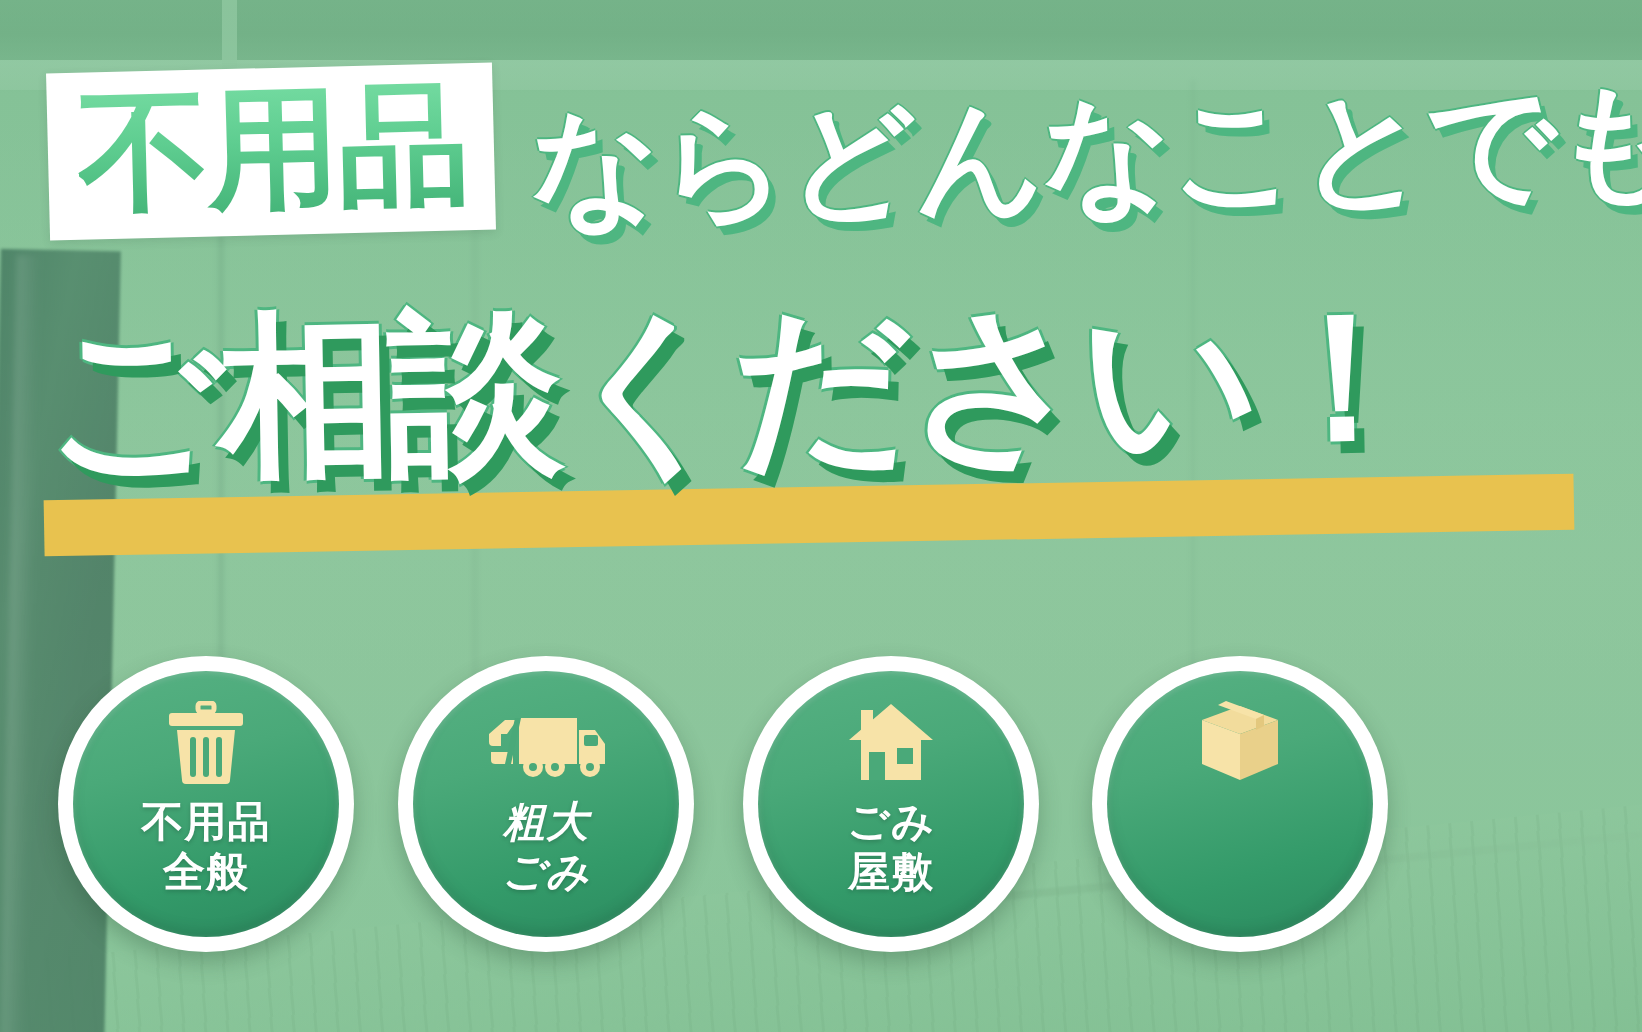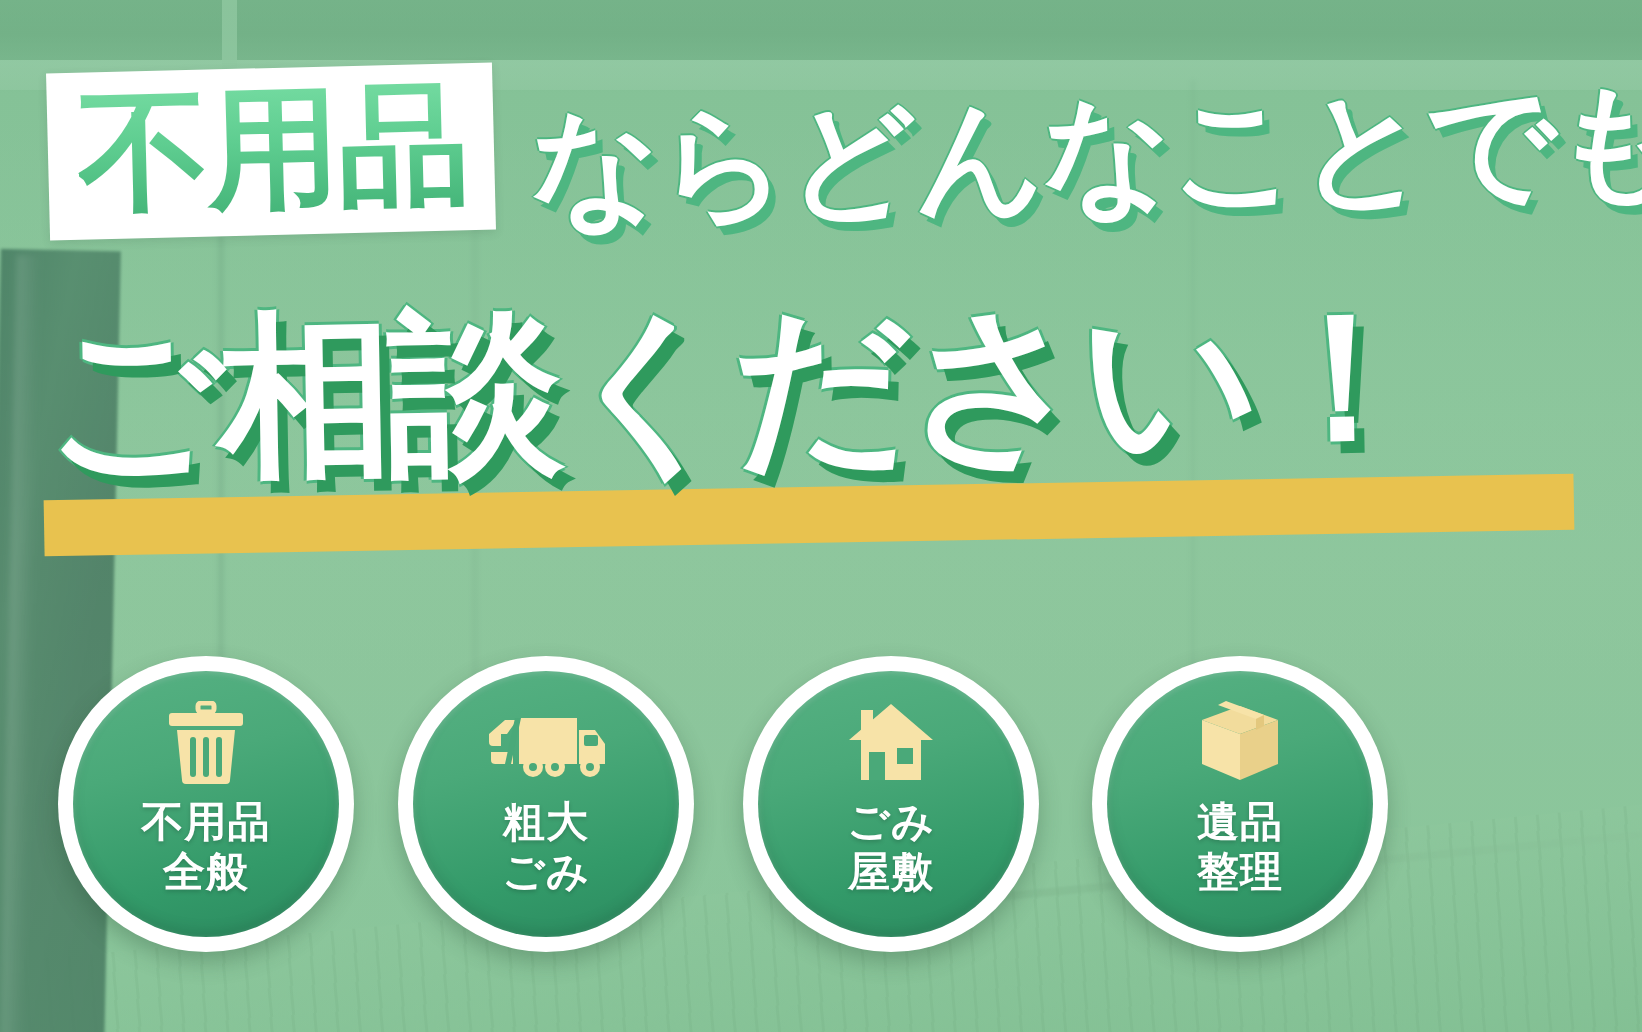--- a/index.html
+++ b/index.html
@@ -162,21 +162,21 @@
   .badge-icon { height:84px; display:flex; align-items:center; justify-content:center; }
   .badge-icon svg { display:block; }
   .badge-label {
     margin-top:12px;
     color:#ffffff;
     font-size:42px; font-weight:900; line-height:1.18;
     text-align:center; letter-spacing:1px;
     text-shadow:0 2px 4px rgba(0,0,0,.18);
   }
   .b0 { left:58px;  top:8px;  }
-  .b1 { left:398px; top:8px;  }
+  .b1 { left:398px; top:8px;font-style:italic;  }
   .b2 { left:743px; top:8px;  }
   .b3 { left:1092px;top:8px;  }
 </style>
 </head>
 <body>
 
 <div id="bg">
   <div class="bg-base"></div>
   <div class="bg-topband"></div>
   <div class="bg-strip"></div>
@@ -273,20 +273,16 @@
     <div class="badge-inner">
       <div class="badge-icon">
         <svg width="88" height="86" viewBox="0 0 88 86">
           <path d="M44 6 L82 20 L44 34 L6 20 Z" fill="#f2dc9c"></path>
           <path d="M6 20 L44 34 V80 L6 64 Z" fill="#f7e3a8"></path>
           <path d="M82 20 L44 34 V80 L82 64 Z" fill="#e9d08a"></path>
           <path d="M30 1 L68 15 L60 19 L22 5 Z" fill="#f7e3a8"></path>
           <path d="M68 15 L60 19 L60 30 L68 26 Z" fill="#e3c87e"></path>
         </svg>
       </div>
-      <div class="badge-label">
-        <div>遺品</div>
-        <div>整理</div>
-      </div>
     </div>
   </div>
 
 </div>
 
 </body></html>

